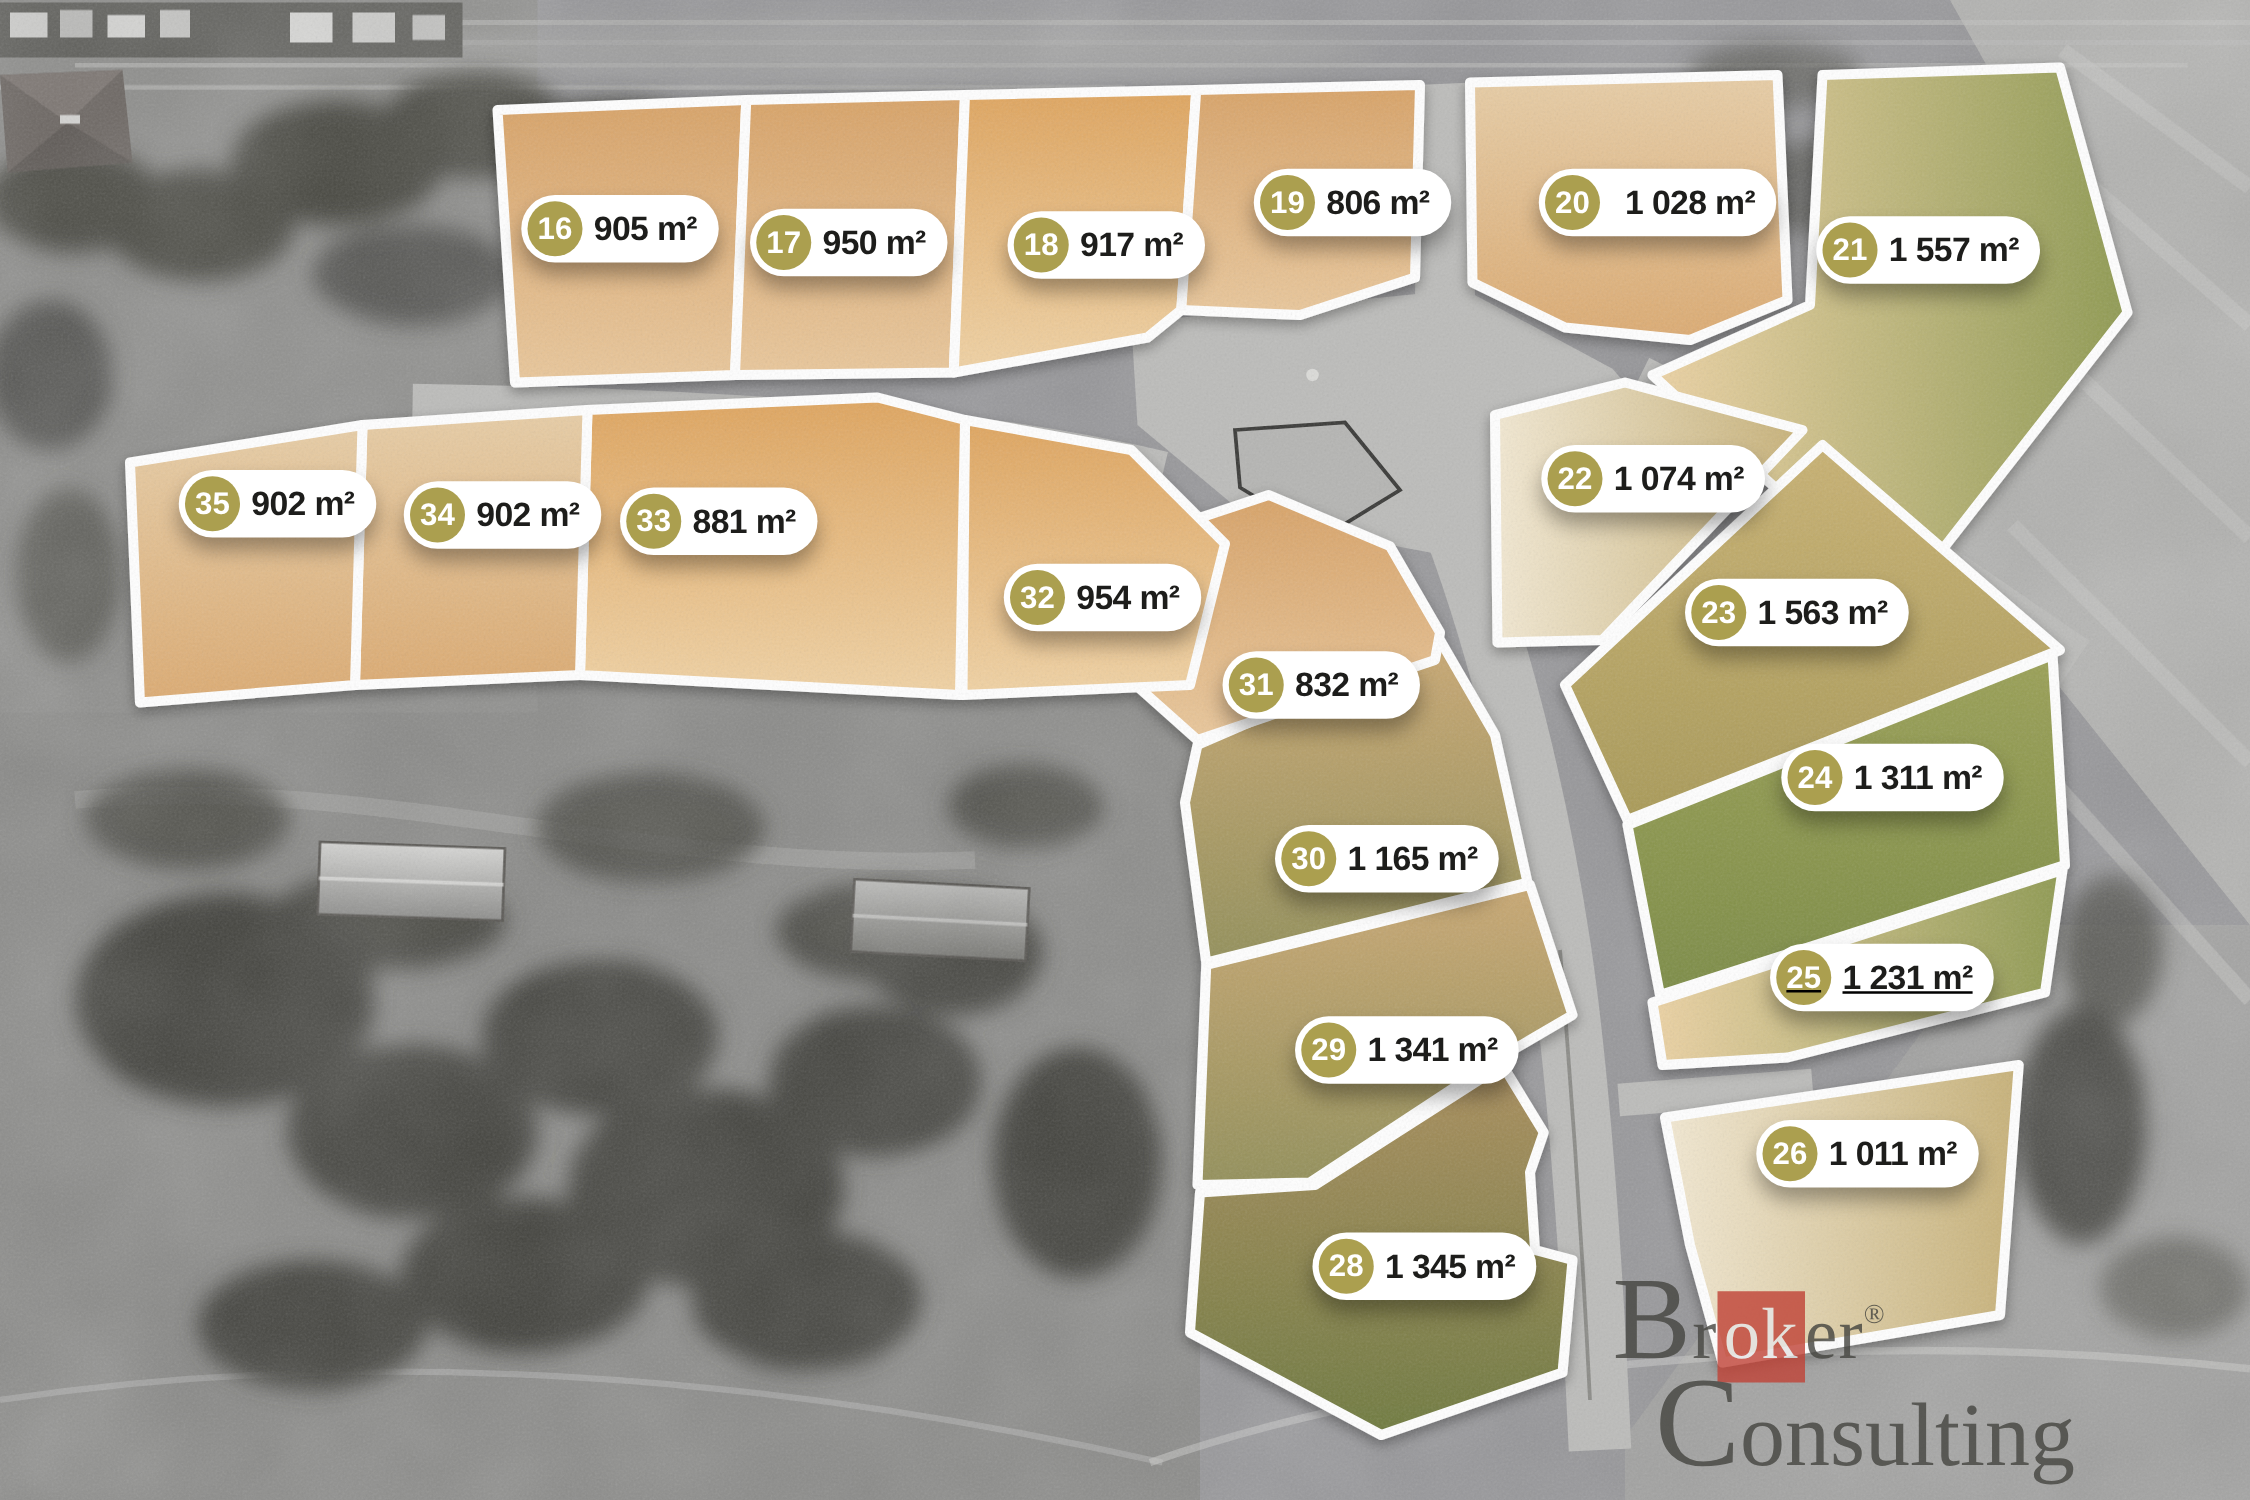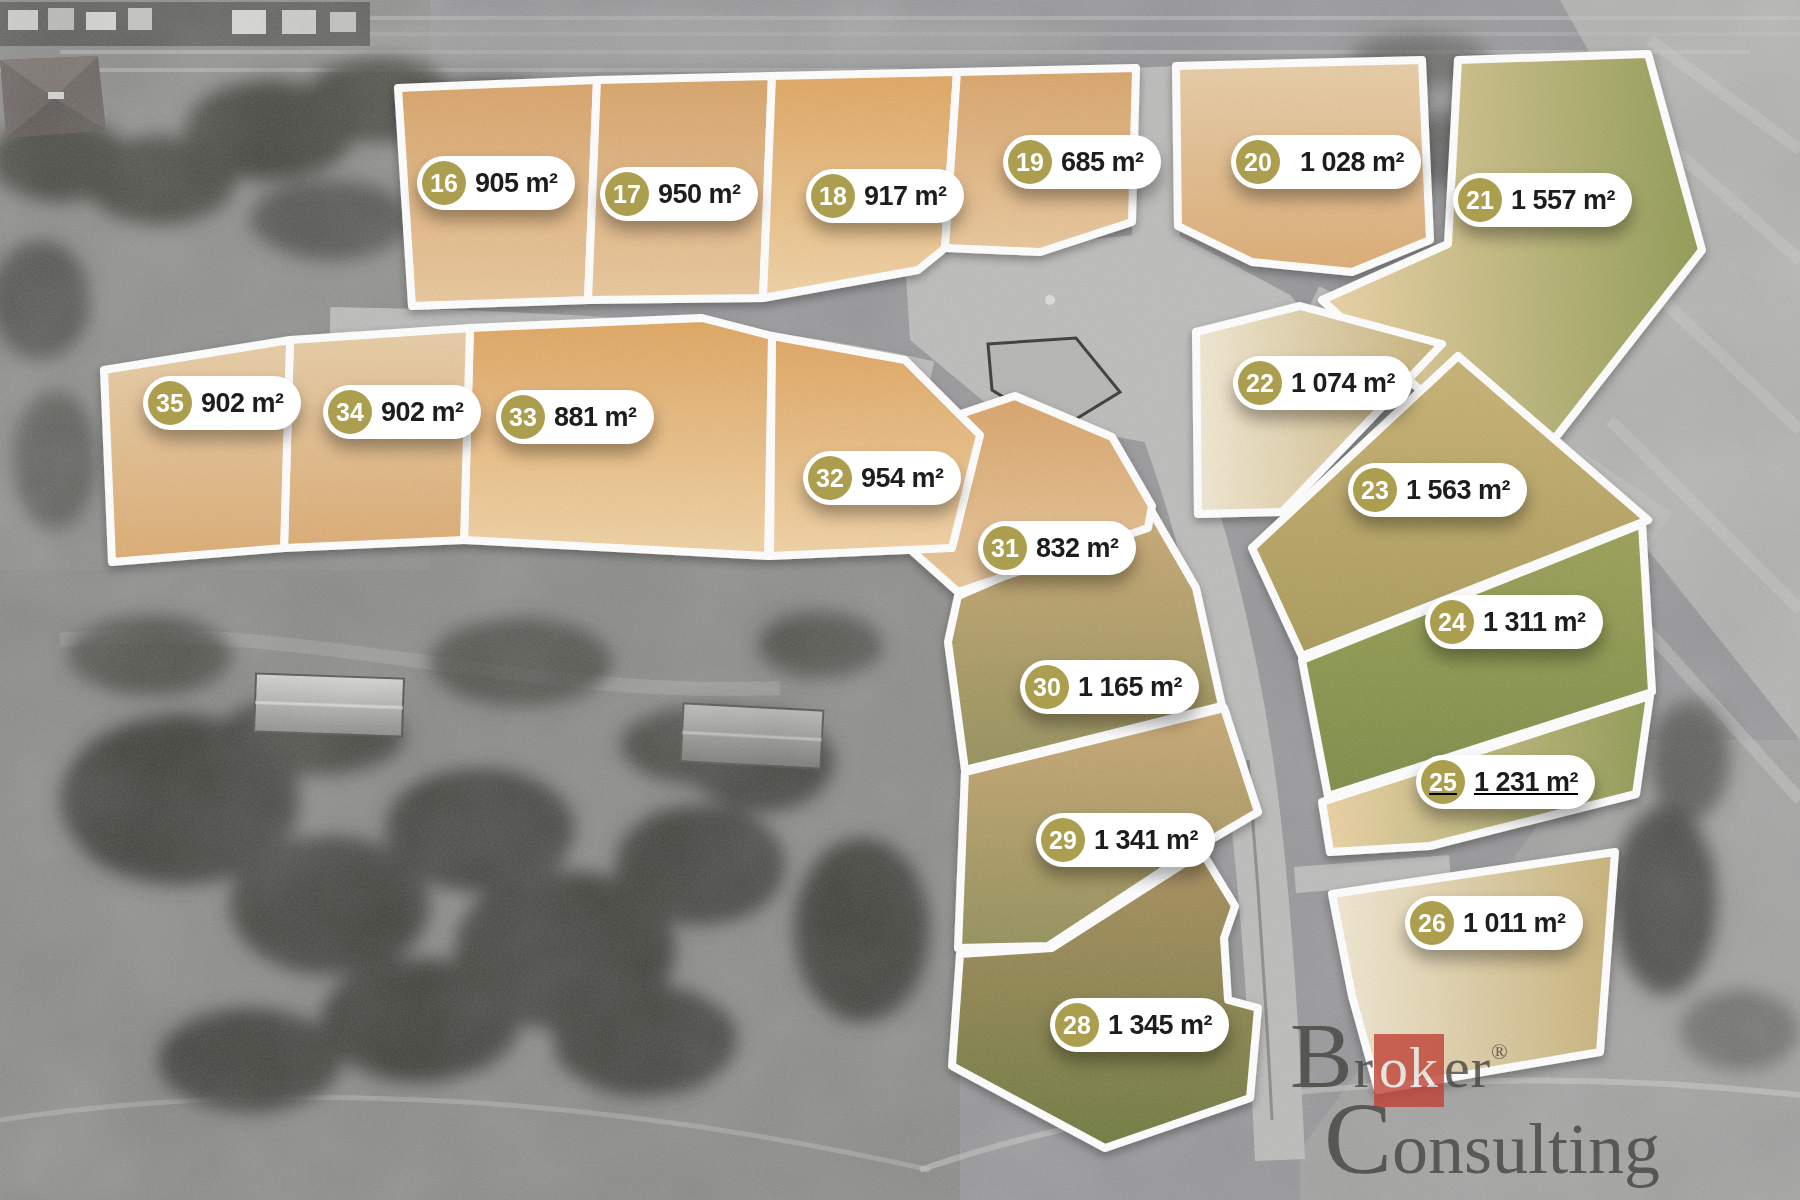--- a/index.html
+++ b/index.html
@@ -245,21 +245,21 @@
       <div class="plot-label" style="left: 600px; top: 194px;">
         <span class="badge">17</span>
         <span class="area">950 m²</span>
       </div>
       <div class="plot-label" style="left: 806px; top: 196px;">
         <span class="badge">18</span>
         <span class="area">917 m²</span>
       </div>
       <div class="plot-label" style="left: 1003px; top: 162px;">
         <span class="badge">19</span>
-        <span class="area">685 m²</span>
+        <span class="area">806 m²</span>
       </div>
       <div class="plot-label" style="left: 1231px; top: 162px; gap: 20px;">
         <span class="badge">20</span>
         <span class="area">1 028 m²</span>
       </div>
       <div class="plot-label" style="left: 1453px; top: 200px;">
         <span class="badge">21</span>
         <span class="area">1 557 m²</span>
       </div>
       <div class="plot-label" style="left: 1233px; top: 383px;">
@@ -275,21 +275,21 @@
         <span class="area">1 311 m²</span>
       </div>
       <div class="plot-label" style="left: 1416px; top: 782px; text-decoration: underline;">
         <span class="badge">25</span>
         <span class="area">1 231 m²</span>
       </div>
       <div class="plot-label" style="left: 1405px; top: 923px;">
         <span class="badge">26</span>
         <span class="area">1 011 m²</span>
       </div>
-      <div class="plot-label" style="left: 1050px; top: 1013px; margin-top: 12px;">
+      <div class="plot-label" style="left: 1050px; top: 1013px;">
         <span class="badge">28</span>
         <span class="area">1 345 m²</span>
       </div>
       <div class="plot-label" style="left: 1036px; top: 840px;">
         <span class="badge">29</span>
         <span class="area">1 341 m²</span>
       </div>
       <div class="plot-label" style="left: 1020px; top: 687px;">
         <span class="badge">30</span>
         <span class="area">1 165 m²</span>

